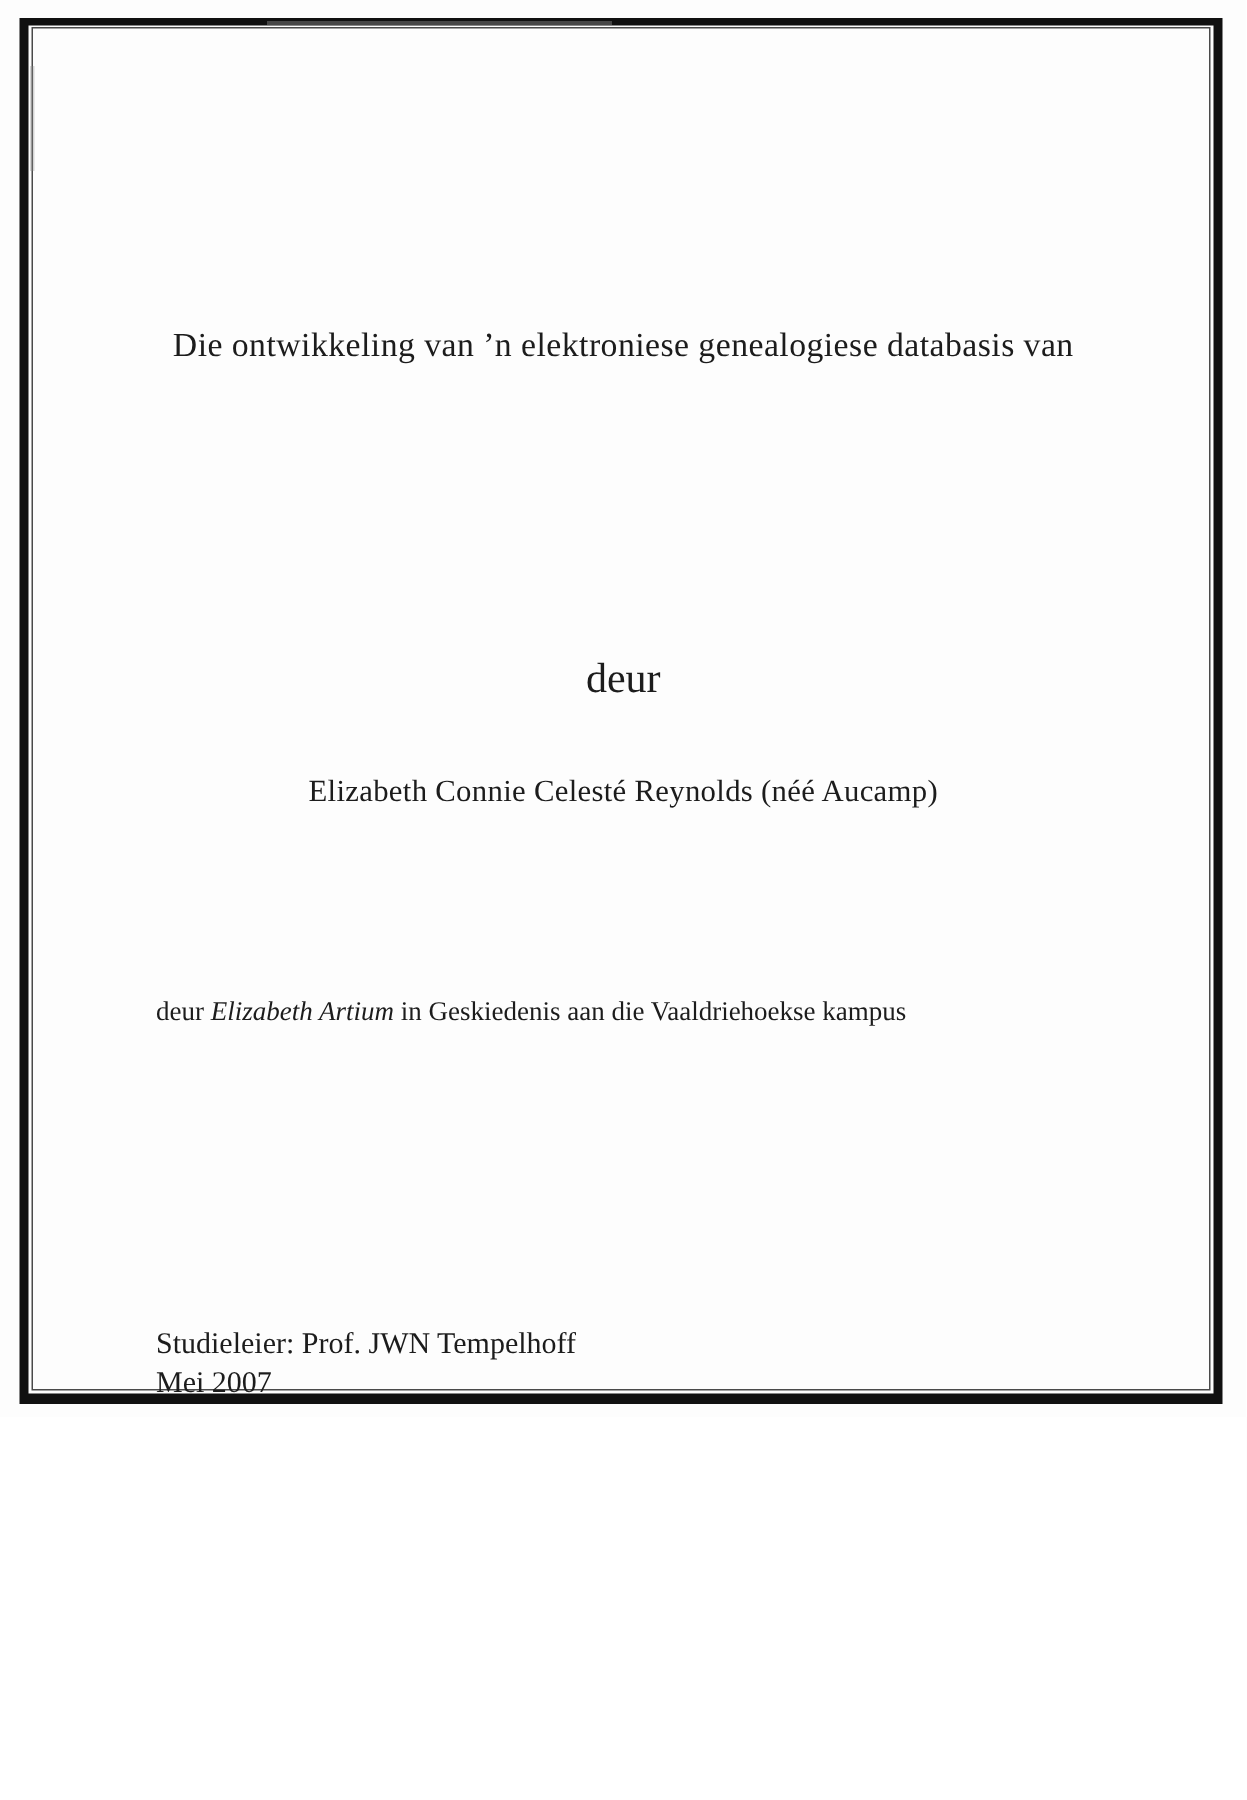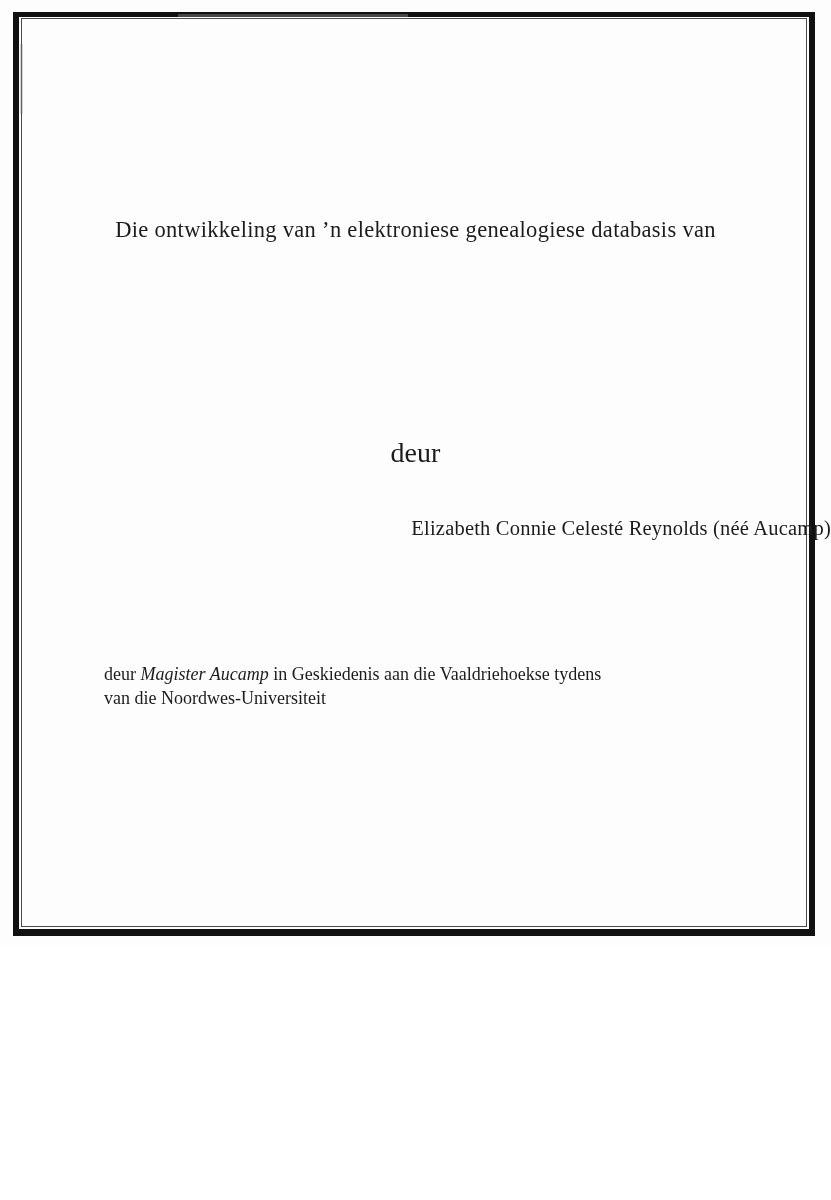--- a/index.html
+++ b/index.html
@@ -54,21 +54,21 @@
     position: absolute;
     top: 437px; left: 0;
     width: 100%;
     text-align: center;
     font-size: 28px;
   }
   .author {
     position: absolute;
     top: 517px; left: 0;
     width: 100%;
-    text-align: right;
+    text-align: center;
     font-size: 20.5px;
     letter-spacing: 0.2px;
   }
   .statement {
     position: absolute;
     top: 663px; left: 104px;
     width: 628px;
     font-size: 18px;
     line-height: 23.5px;
   }
@@ -121,19 +121,22 @@
 
   <h1 class="title">
     <span class="title-line">Die ontwikkeling van ’n elektroniese genealogiese databasis van</span>
   </h1>
 
   <div class="byline">deur</div>
 
   <div class="author">Elizabeth Connie Celesté Reynolds (néé Aucamp)</div>
 
   <div class="statement">
-    <div><span>deur </span><em>Magister Aucamp</em><span> in Geskiedenis aan die Vaaldriehoekse tydens</span></div>
-    <div>van die Noordwes-Universiteit</div>
+    <div><span>deur </span><em>Elizabeth Artium</em><span> in Geskiedenis aan die Vaaldriehoekse kampus</span></div>
   </div>
 
+  <div class="credits">
+    <div>Studieleier: Prof. JWN Tempelhoff</div>
+    <div>Mei 2007</div>
+  </div>
 
 
 </div>
 
 </body></html>

